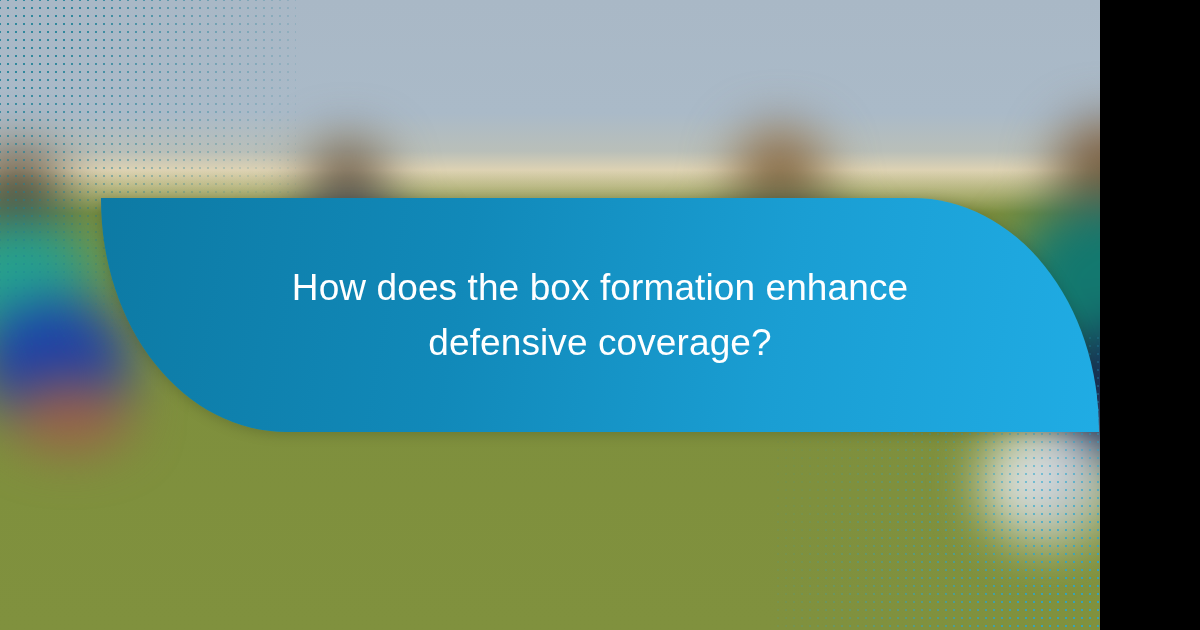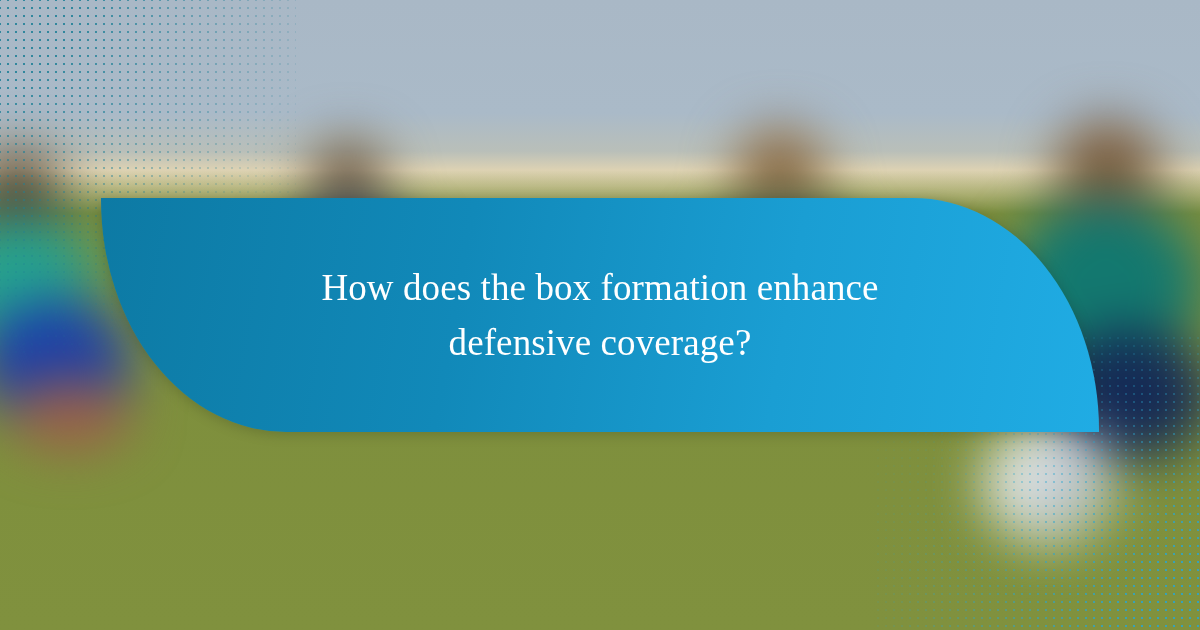--- a/index.html
+++ b/index.html
@@ -2,24 +2,24 @@
 <html><head>
 <meta charset="utf-8">
 <style>
   html, body {
     margin: 0;
     padding: 0;
     background: #000;
   }
   .card {
     position: relative;
-    width: 1200px;
+    width: 1100px;
     height: 630px;
     overflow: hidden;
-    font-family: Liberation Serif, serif;
+    font-family: Liberation Sans, sans-serif;
   }
 
   
   .bg {
     position: absolute;
     inset: 0;
     background:
       
       linear-gradient(to bottom,
         rgba(168,182,196,0) 0%,

